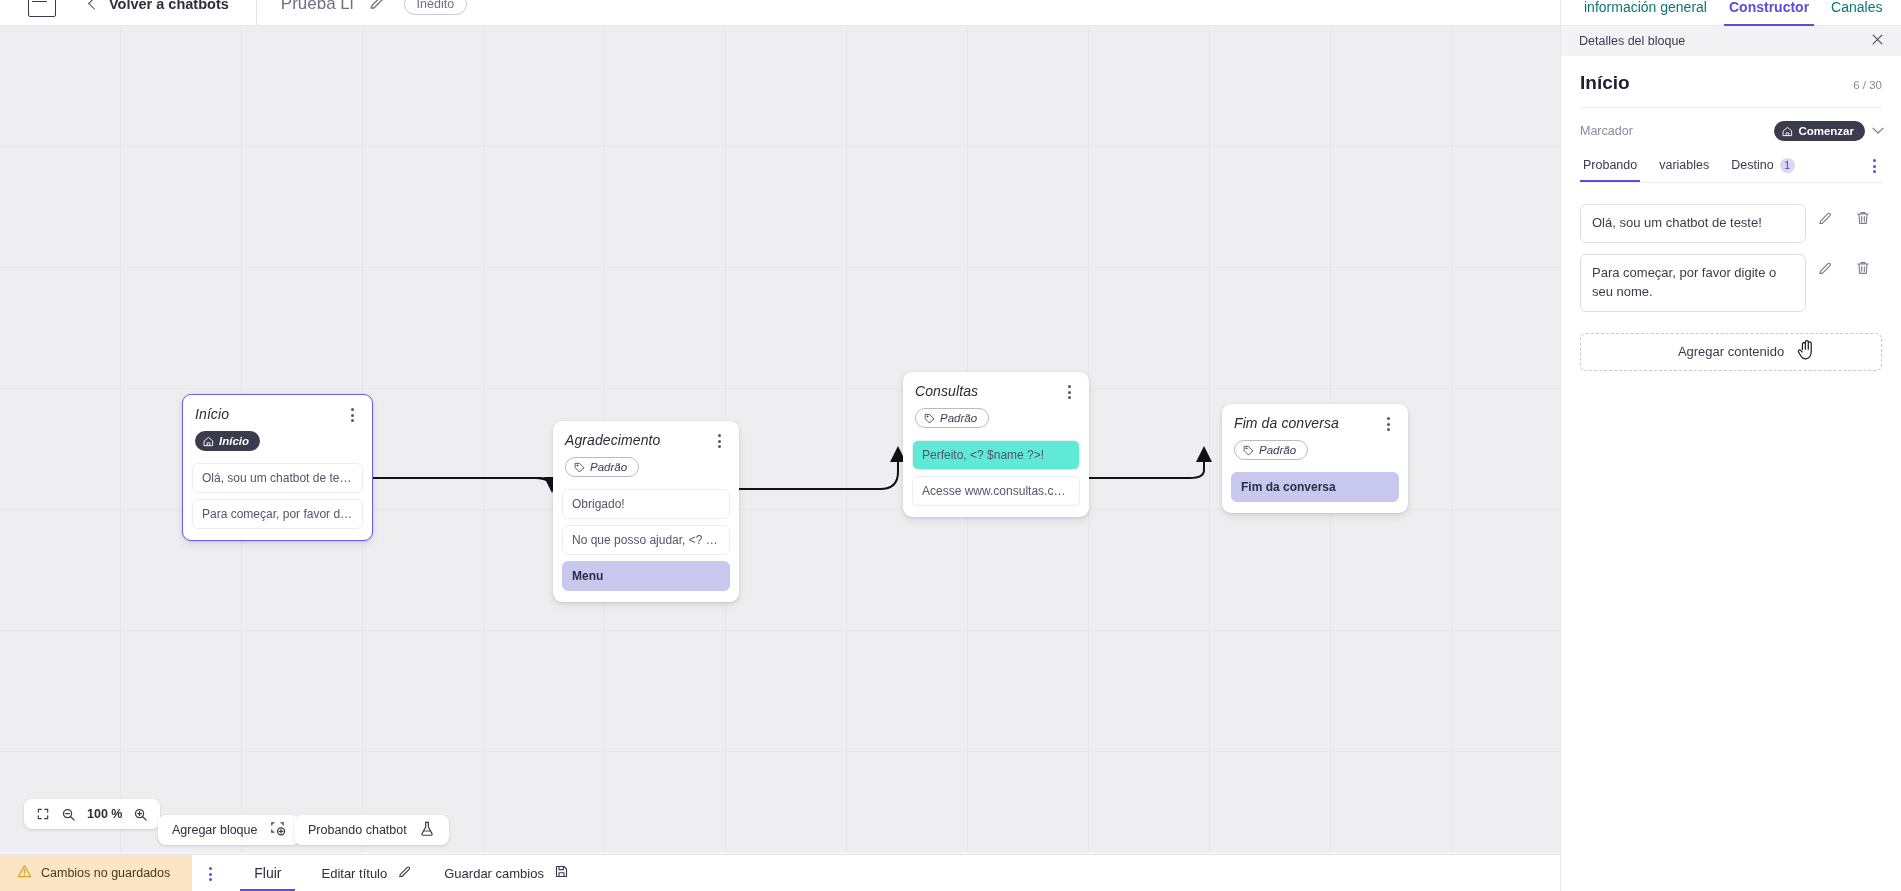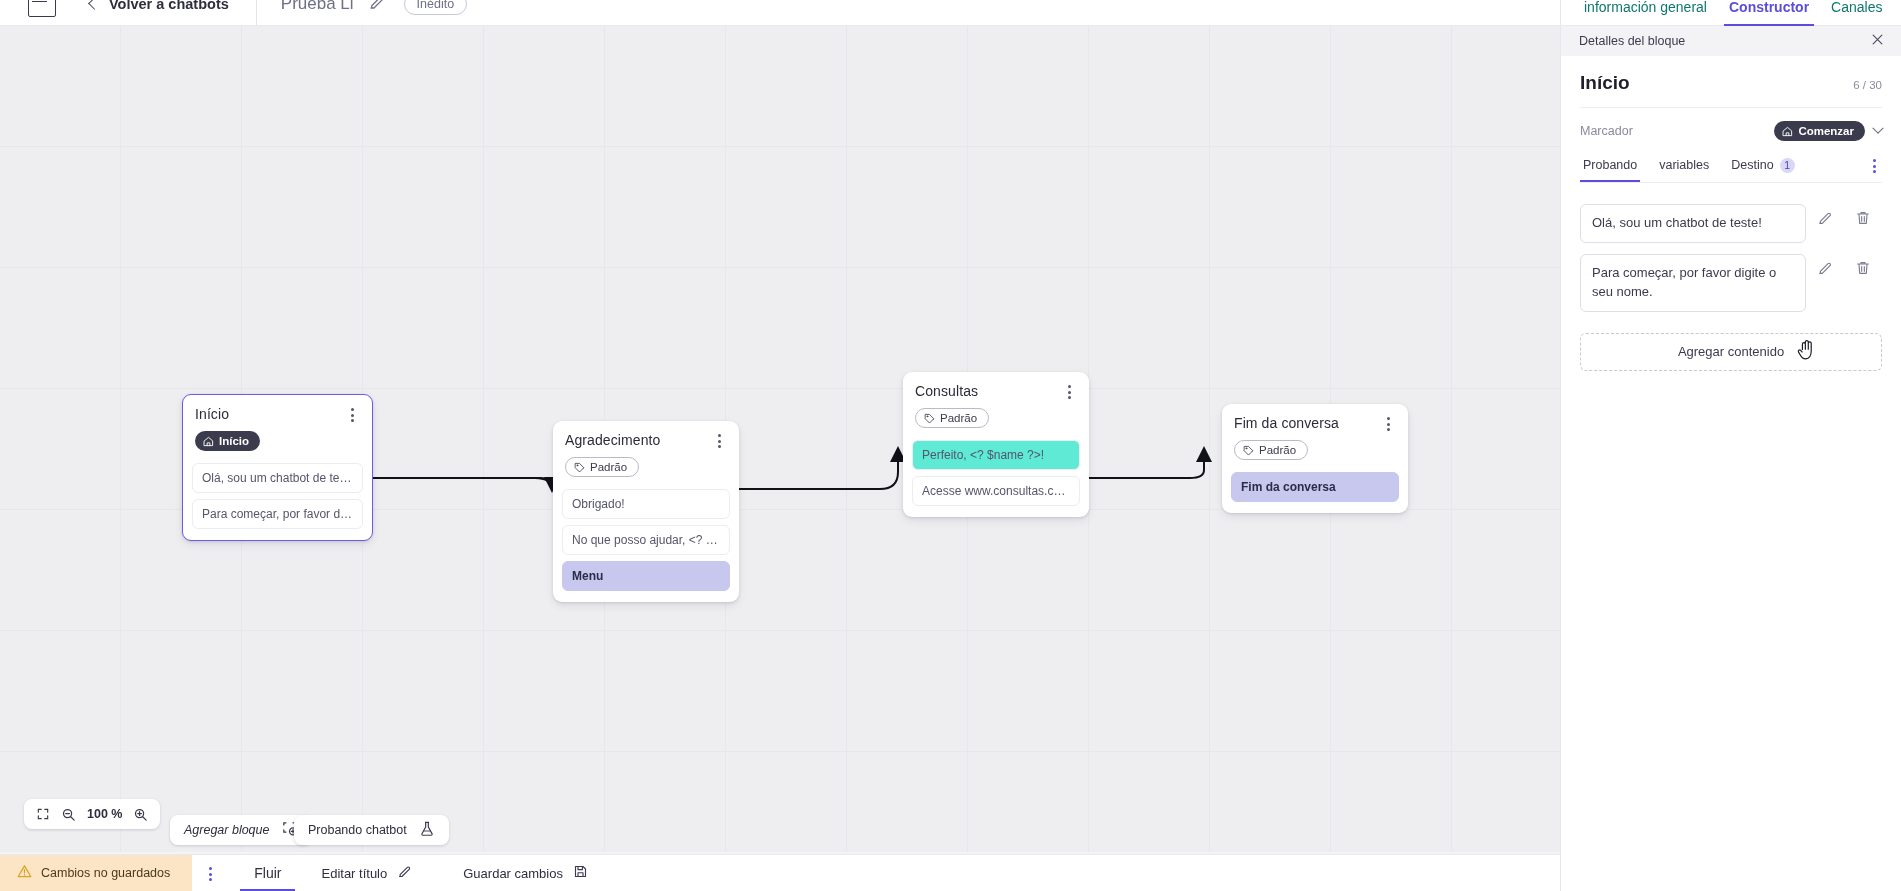--- a/index.html
+++ b/index.html
@@ -69,21 +69,21 @@
   #edges { position:absolute; left:0; top:0; width:1560px; height:837px; }
 
   .node {
     position:absolute;
     background:#ffffff;
     border-radius: 9px;
     box-shadow: 0 1px 3px rgba(20,20,40,.14), 0 4px 10px rgba(20,20,40,.07);
     font-size: 12.5px;
   }
   .node.selected { border: 1.6px solid #6b5ce7; }
-  .node-head { padding: 11px 12px 8px 12px; }
+  .node-head { padding: 11px 12px 8px 12px; font-style: italic; }
   .node-title-row { display:flex; align-items:flex-start; justify-content:space-between; }
   .node-title { font-size: 14px; font-weight: 500; color:#2b2b3a; letter-spacing:.1px; }
   .kebab { width:16px; display:flex; flex-direction:column; align-items:center; gap:2.5px; cursor:pointer; padding-top:2px; }
   .kebab i { width:3px; height:3px; border-radius:50%; background:#55556b; display:block; }
   .tag-dark {
     display:inline-flex; align-items:center; gap:5px;
     background:#3b3b4e; color:#fff; border-radius:999px;
     padding:4px 11px 4px 8px; font-size:11.5px; font-weight:600; margin-top:9px;
   }
   .tag-outline {
@@ -132,21 +132,21 @@
   .fkebab { margin-left:10px; }
   .ftab {
     margin-left: 22px; font-size:14px; color:#4a4a5e; padding: 9px 14px 10px 14px;
     cursor:pointer; position:relative;
   }
   .ftab.active { color:#2e2e3f; }
   .ftab.active::after {
     content:""; position:absolute; left:0; right:0; bottom:-1px; height:2.5px; background:#5b4ddb;
   }
   .fbtn { margin-left: 26px; display:flex; align-items:center; gap:10px; font-size:13px; color:#2e2e3f; cursor:pointer; }
-  #f-save { margin-left: 51px; }
+  #f-save { margin-left: 32px; }
 
   
   #right {
     position:absolute; right:0; top:-18px; width:341px; height:909px;
     background:#ffffff; border-left:1px solid #e7e7ee; z-index:40;
   }
   #rtabs { display:flex; align-items:flex-end; height:44px; padding-left:12px; gap:0; border-bottom:1px solid #e7e7ee;}
   .rtab { font-size:14px; color:#0f766e; padding: 0 11px 10px 11px; cursor:pointer; position:relative; }
   .rtab.active { color:#5b4ddb; font-weight:600; }
   .rtab.active::after { content:""; position:absolute; left:6px; right:6px; bottom:-1px; height:2.5px; background:#5b4ddb; }
@@ -347,21 +347,21 @@
   </span>
   <span class="zoom-val">100 %</span>
   <span class="zb">
     <svg width="15" height="15" viewBox="0 0 24 24" fill="none" stroke="#3b3b4e" stroke-width="2" stroke-linecap="round">
       <circle cx="10.5" cy="10.5" r="6.5"></circle>
         <path d="M15.5 15.5 21 21M7.5 10.5h6M10.5 7.5v6"></path>
     </svg>
   </span>
 </div>
 
-<div class="fbar" id="addblock" style="position:absolute; left:170px; top:815px; bottom:auto;font-style:italic;">
+<div class="fbar" id="addblock" style="position:absolute; left:158px; top:815px; bottom:auto;">
   <span>Agregar bloque</span>
   <span>
     <svg width="17" height="17" viewBox="0 0 24 24" fill="none" stroke="#3b3b4e" stroke-width="1.8" stroke-linecap="round">
       <path d="M4 7V4h3M17 4h3v3M4 14v3h3" stroke-dasharray="0"></path>
       <circle cx="17" cy="16" r="5"></circle>
         <path d="M17 13.5v5M14.5 16h5"></path>
     </svg>
   </span>
 </div>
 

